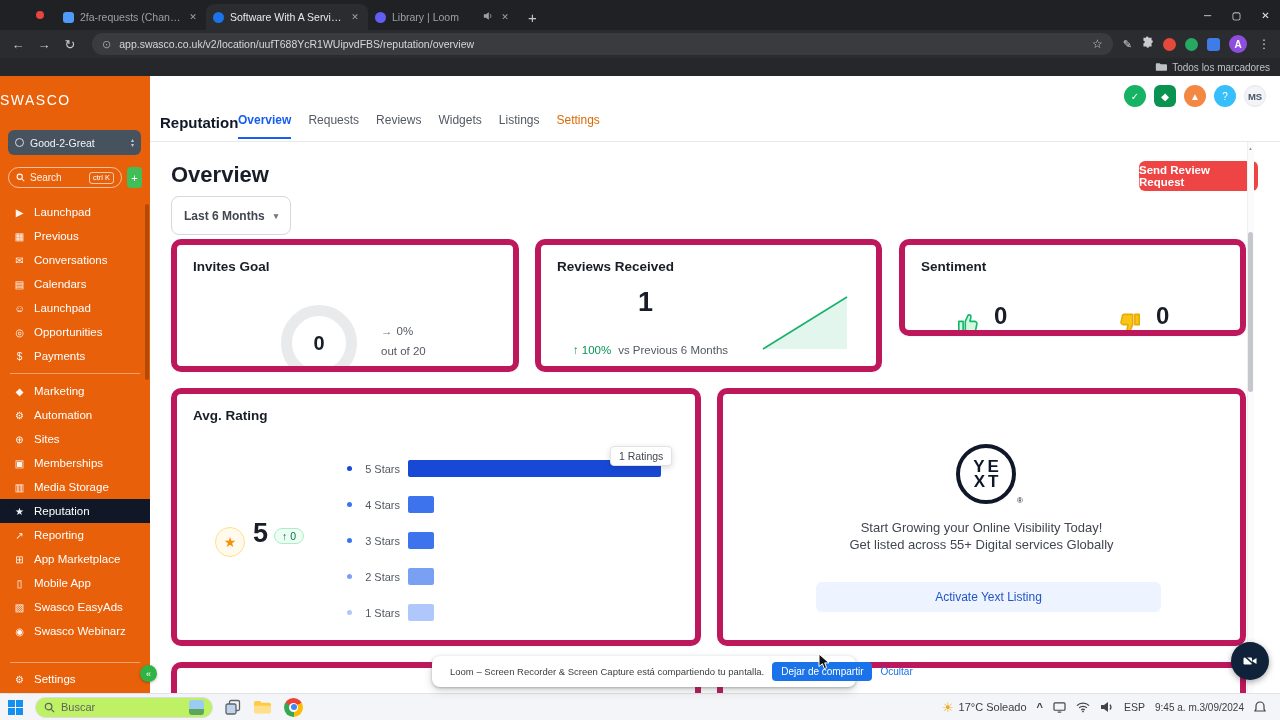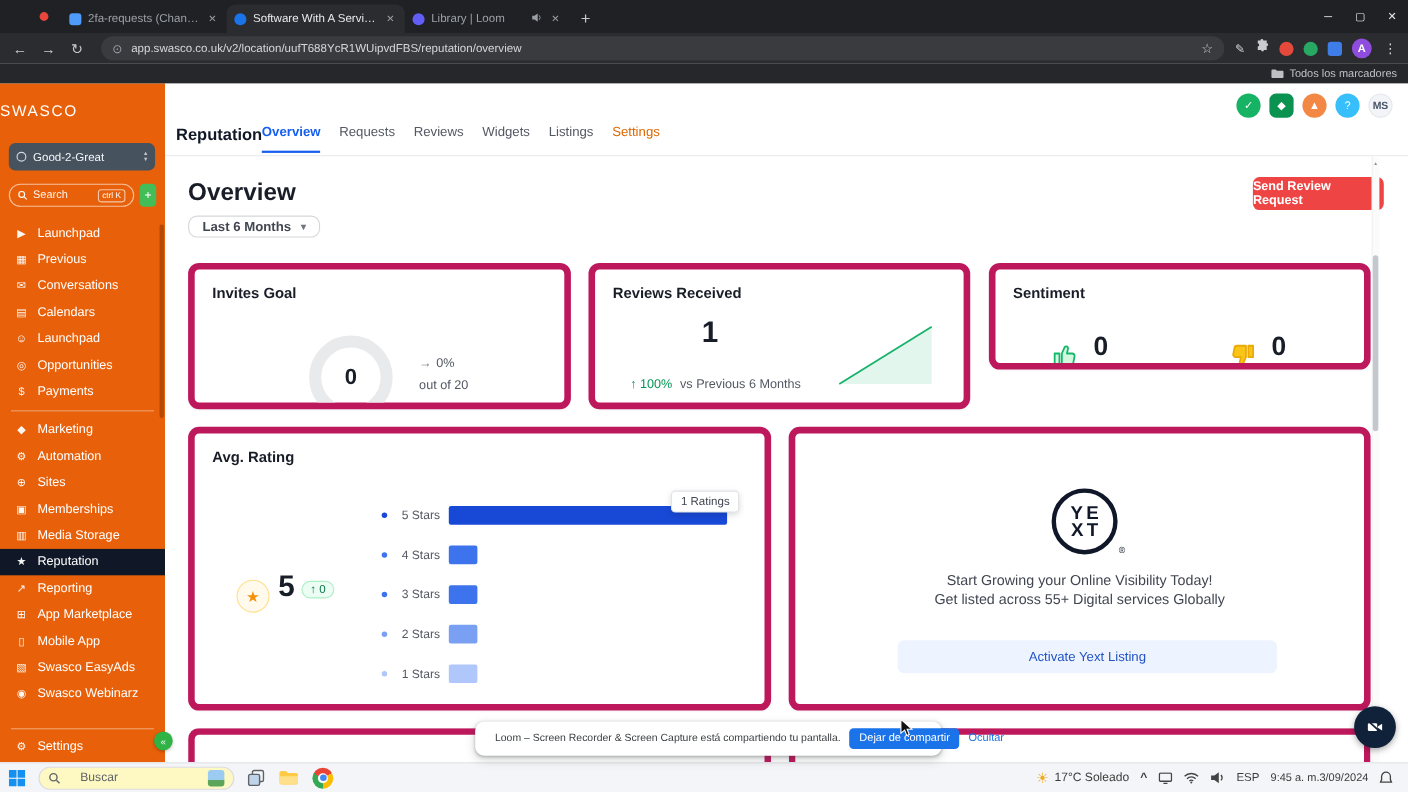--- a/index.html
+++ b/index.html
@@ -74,21 +74,21 @@
   .hic{width:22px;height:22px;border-radius:50%;display:flex;align-items:center;justify-content:center;color:#fff;font-size:10px}
   .hic.h1{background:#16B364}
   .hic.h2{background:#099250;border-radius:6px}
   .hic.h3{background:#F38744}
   .hic.h4{background:#36BFFA}
   .hic.av{background:#F2F4F7;color:#475467;font-weight:700;font-size:9.5px;border:1px solid #E4E7EC}
 
   
   .h1-overview{position:absolute;left:171px;top:162px;font-size:22px;font-weight:700;color:#181D27}
   .send-btn{position:absolute;left:1139px;top:161px;width:119px;height:30px;background:#ef4444;border-radius:6px;color:#fff;font-size:11.5px;font-weight:600;display:flex;align-items:center;justify-content:center}
-  .period{position:absolute;left:171px;top:196px;height:20px;border:1px solid #D5D7DA;border-radius:8px;background:#fff;display:inline-flex;align-items:center;gap:9px;padding:0 12px;font-size:12px;color:#414651;font-weight:600}
+  .period{position:absolute;left:171px;top:196px;height:39px;border:1px solid #D5D7DA;border-radius:8px;background:#fff;display:inline-flex;align-items:center;gap:9px;padding:0 12px;font-size:12px;color:#414651;font-weight:600}
   .period .chev{font-size:9px;color:#717680}
 
   .card{position:absolute;background:#fff;border:6px solid #be185d;border-radius:10px;overflow:hidden;box-shadow:0 1px 2px rgba(16,24,40,.04)}
   .card-title{position:absolute;left:16px;top:14px;font-size:13.5px;font-weight:600;color:#181D27}
   .c1{left:171px;top:239px;width:348px;height:133px}
   .c2{left:535px;top:239px;width:347px;height:133px}
   .c3{left:899px;top:239px;width:347px;height:97px}
   .cA{left:171px;top:388px;width:530px;height:258px}
   .cB{left:717px;top:388px;width:529px;height:258px}
   .cPa{left:171px;top:662px;width:530px;height:31px;border-radius:10px 10px 0 0;border-bottom:none}
@@ -138,21 +138,21 @@
   .loombar{position:absolute;left:432px;top:656px;width:424px;height:31px;background:#fff;border-radius:8px;box-shadow:0 1px 3px rgba(60,64,67,.35),0 4px 10px rgba(60,64,67,.2);display:flex;align-items:center;gap:8px;padding:0 10px;z-index:10}
   .loom-msg{font-size:9.5px;color:#3C4043;white-space:nowrap}
   .loom-stop{background:#1A73E8;color:#fff;border-radius:4px;font-size:10px;font-weight:500;padding:4px 9px;white-space:nowrap}
   .loom-hide{font-size:10px;color:#1A73E8}
   .cursor{position:absolute;left:818px;top:653px;z-index:12}
   .loombubble{position:absolute;left:1231px;top:642px;width:38px;height:38px;border-radius:50%;background:#10213A;display:flex;align-items:center;justify-content:center;z-index:10;box-shadow:0 2px 6px rgba(0,0,0,.35)}
 
   
   .taskbar{position:absolute;left:0;top:693px;width:1280px;height:27px;background:#F4F5F8;border-top:1px solid #E2E3E7;display:flex;align-items:center;padding:0 8px;gap:12px}
   .tb-ic{display:flex;align-items:center;justify-content:center}
-  .tb-search{width:178px;height:21px;background:#fef9c3;border:1px solid #DBDCE0;border-radius:11px;display:flex;align-items:center;gap:18px;padding:0 8px}
+  .tb-search{width:178px;height:21px;background:#bef264;border:1px solid #DBDCE0;border-radius:11px;display:flex;align-items:center;gap:6px;padding:0 8px}
   .tb-search .ph{font-size:11px;color:#5F6368;flex:1}
   .tb-thumb{width:15px;height:15px;border-radius:3px;background:linear-gradient(180deg,#9CCBF2 60%,#5BA65A 60%)}
   .chrome-ic{width:19px;height:19px;border-radius:50%;background:conic-gradient(from -60deg,#EA4335 0 33%,#FBBC05 0 66%,#34A853 0 100%);position:relative}
   .chrome-ic::before{content:"";position:absolute;left:5px;top:5px;width:9px;height:9px;border-radius:50%;background:#fff}
   .chrome-ic::after{content:"";position:absolute;left:6.5px;top:6.5px;width:6px;height:6px;border-radius:50%;background:#4285F4}
   .tray{margin-left:auto;display:flex;align-items:center;gap:10px;padding-right:6px}
   .weather{display:flex;align-items:center;gap:5px;font-size:11px;color:#3C3C3C}
   .sun{color:#F2A91E;font-size:13px}
   .caret{font-size:11px;color:#3C3C3C;font-weight:700}
   .lang{font-size:10.5px;color:#3C3C3C}

